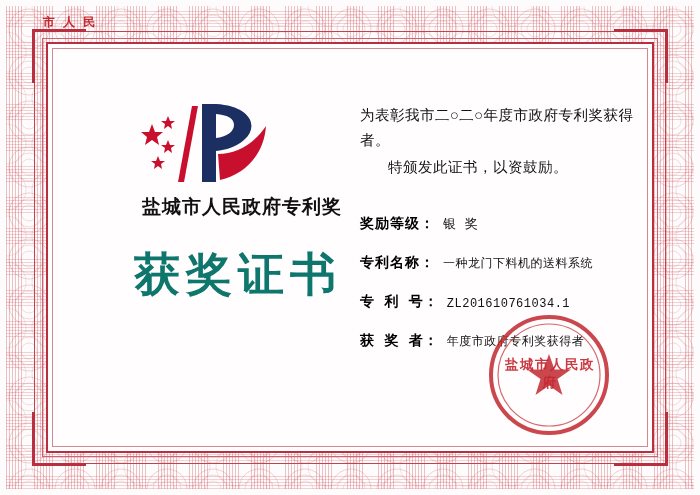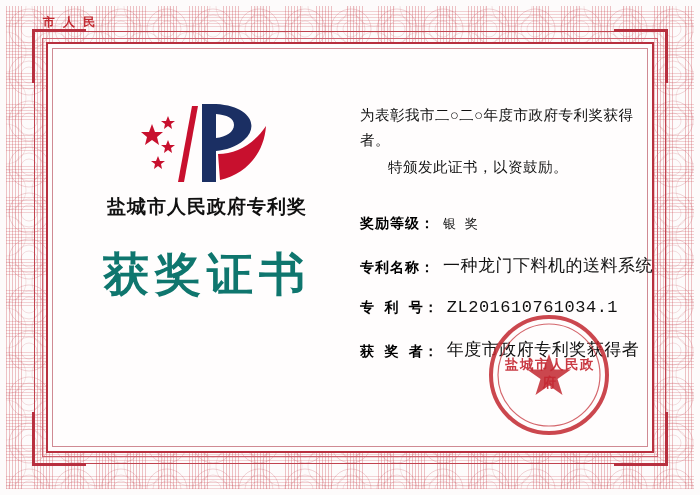--- a/index.html
+++ b/index.html
@@ -73,21 +73,21 @@
   .corner.tl { left: 32px; top: 29px; border-top: 3px solid #b8303f; border-left: 3px solid #b8303f; }
   .corner.tr { right: 32px; top: 29px; border-top: 3px solid #b8303f; border-right: 3px solid #b8303f; }
   .corner.bl { left: 32px; bottom: 29px; border-bottom: 3px solid #b8303f; border-left: 3px solid #b8303f; }
   .corner.br { right: 32px; bottom: 29px; border-bottom: 3px solid #b8303f; border-right: 3px solid #b8303f; }
 
   
   .left-block {
     position: absolute;
     left: 72px; top: 96px;
     width: 270px;
-    text-align: center;
+    text-align: right;
   }
   .logo-wrap {
     position: relative;
     height: 94px;
     width: 270px;
   }
   .logo-svg { position: absolute; left: 50%; top: 0; transform: translateX(-50%); }
 
   .org-line {
     margin-top: 4px;
@@ -136,21 +136,21 @@
     letter-spacing: 1px;
     color: #000;
     flex: 0 0 auto;
   }
   .field-value {
     margin-left: 8px;
     font-size: 13px;
     color: #111;
     letter-spacing: 0.5px;
   }
-  .field-value.small { font-size: 17px; }
+  .field-value.small { font-size: 12px; }
 
   
   .seal {
     position: absolute;
     left: 486px; top: 312px;
     width: 126px; height: 126px;
   }
   .seal-text-top, .seal-text-bottom, .seal-date {
     position: absolute;
     left: 0; width: 108px;

